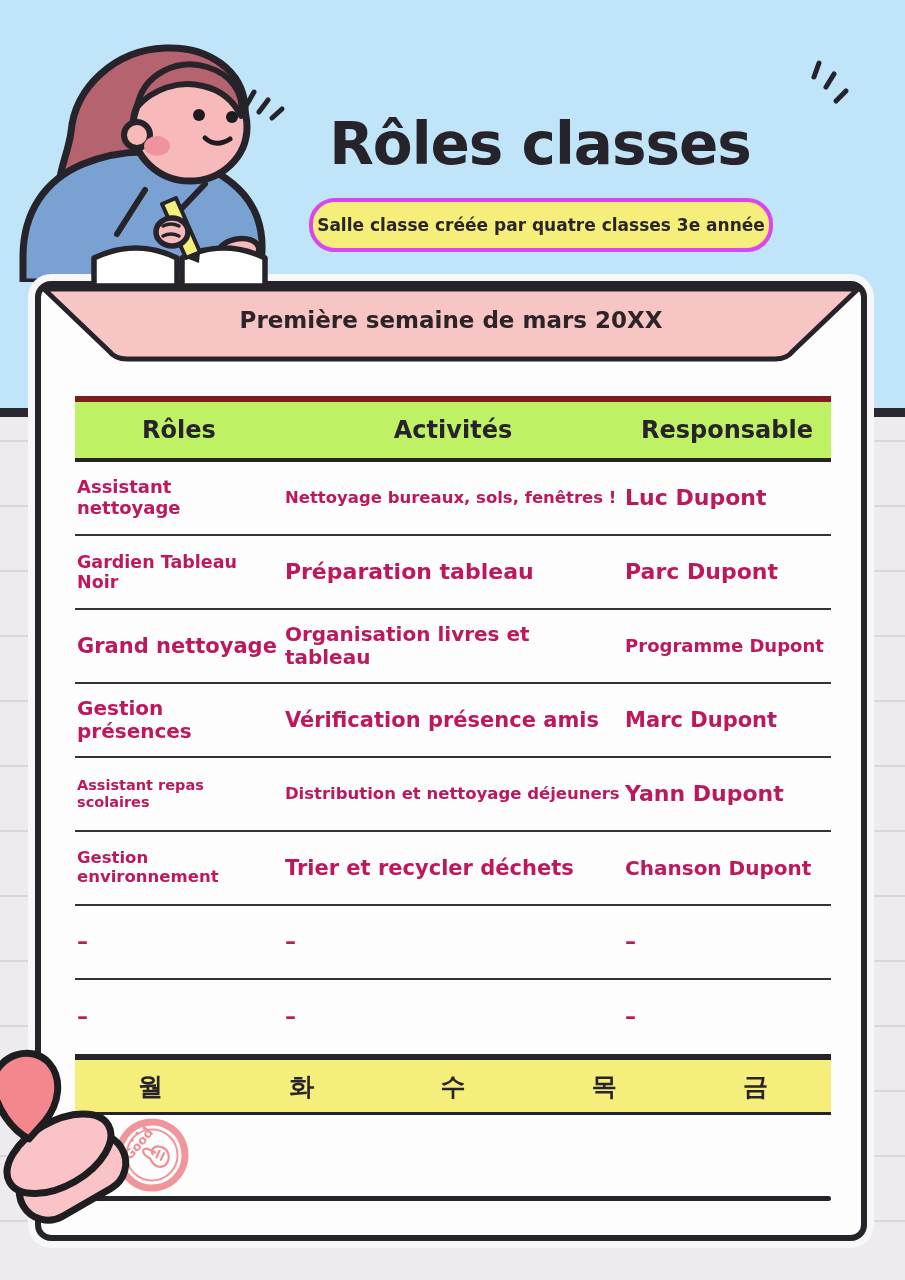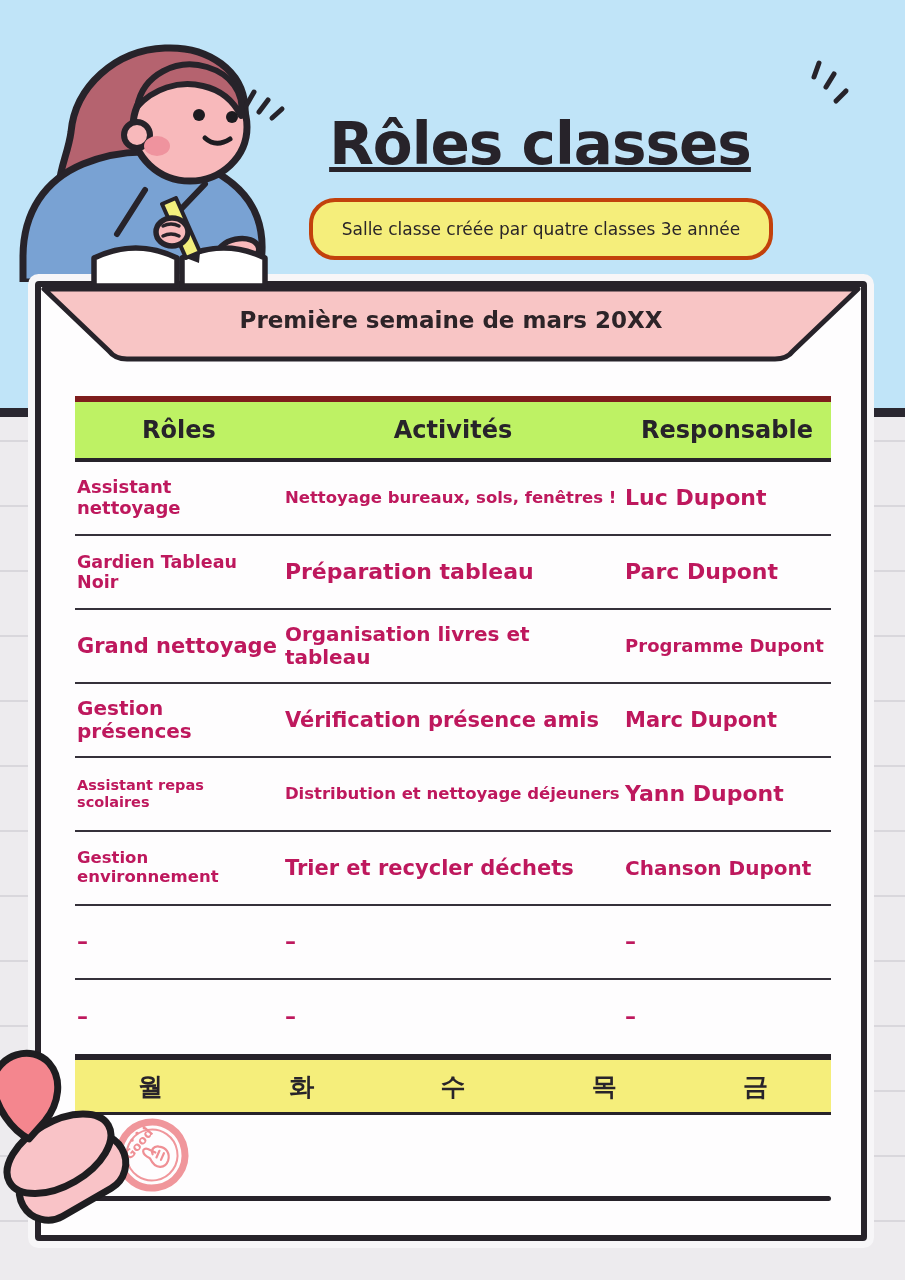--- a/index.html
+++ b/index.html
@@ -13,34 +13,34 @@
   .bg-edge { position:absolute; left:0; top:408px; width:905px; height:9px; background:#2a2730; z-index:0; }
   .bg-gray {
     position:absolute; left:0; top:417px; width:905px; height:863px; z-index:0;
     background-color:#edebee;
     background-image:repeating-linear-gradient(to bottom, #edebee 0 63px, #d9d7dc 63px 65px);
     background-position:0 -40px;
   }
   
   .title {
     position:absolute; left:290px; top:110px; width:500px; z-index:2;
-    font-size:58px; font-weight:800; letter-spacing:-1px; text-align:center; color:#27232a;text-decoration:underline;
+    font-size:58px; font-weight:800; letter-spacing:-1px; text-align:center; color:#27232a;
   }
   .badge {
-    position:absolute; left:309px; top:198px; width:464px; height:62px; z-index:2;
-    background:#f5ee7b; border:4px solid #c2410c; border-radius:26px;
+    position:absolute; left:309px; top:198px; width:464px; height:54px; z-index:2;
+    background:#f5ee7b; border:4px solid #d946ef; border-radius:26px;
     display:flex; align-items:center; justify-content:center;
-    font-size:17px; font-weight:400; color:#2a2528;
+    font-size:17px; font-weight:700; color:#2a2528;
   }
   .sparkle { position:absolute; z-index:2; }
   .sparkle line { stroke:#27232a; stroke-width:5; stroke-linecap:round; }
   
   .paper {
     position:absolute; left:35px; top:281px; width:832px; height:960px; z-index:2;
-    background:#fefdfe; border:6px solid #27232a; border-radius:4px;
+    background:#fefdfe; border:6px solid #27232a; border-radius:16px;
     box-shadow:0 0 0 7px #f7f6f8;
   }
   .banner-shape { position:absolute; left:0; top:-2px; width:820px; height:80px; }
   .banner-text {
     position:absolute; left:0; top:20px; width:820px; text-align:center;
     font-size:23px; font-weight:700; color:#2d2428;
   }
   
   .rtable { position:absolute; left:34px; top:109px; width:756px; }
   .thead {

